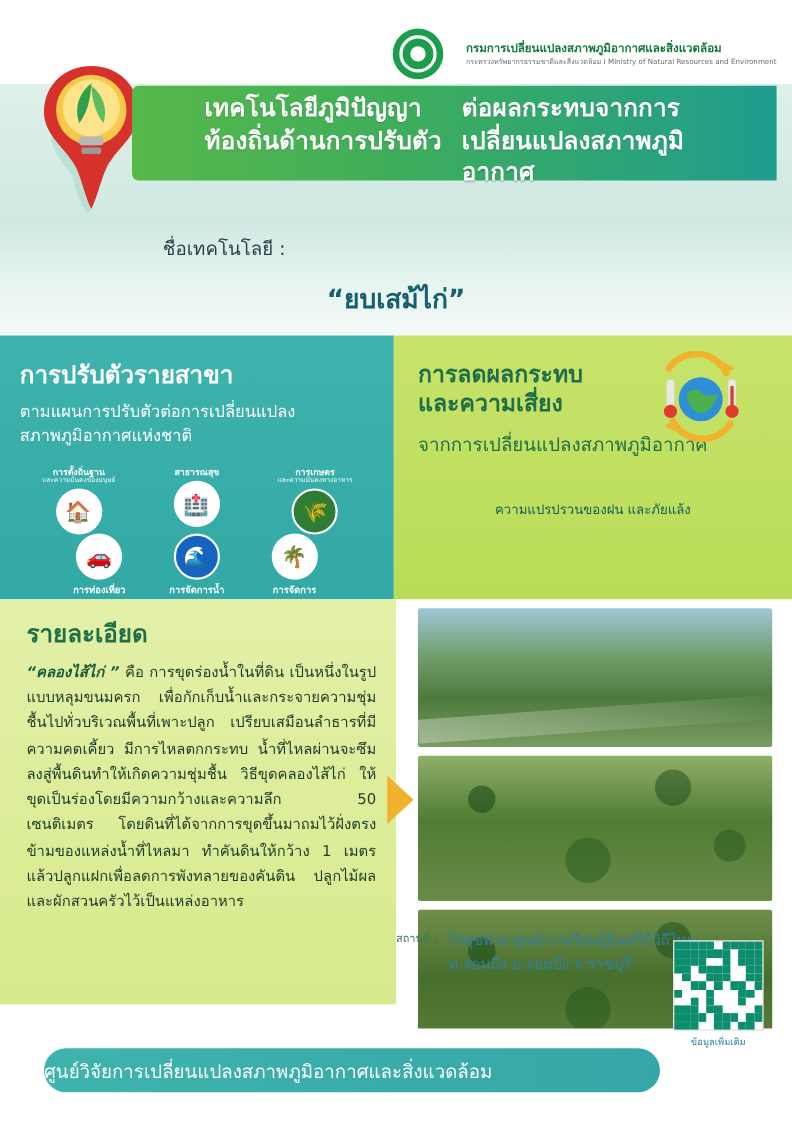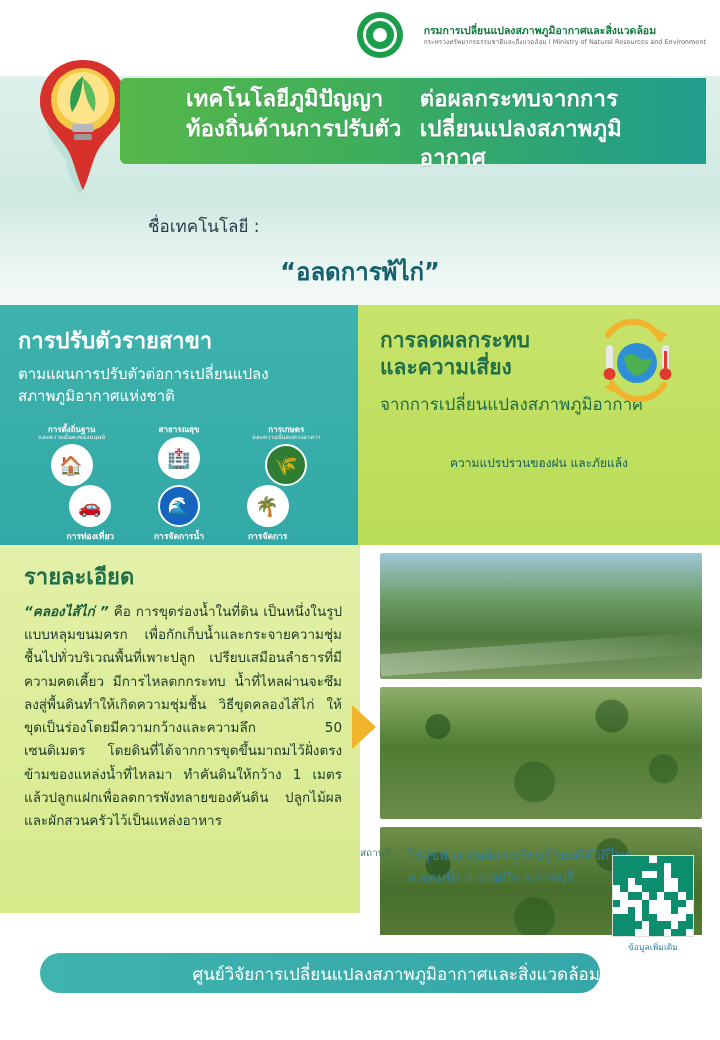--- a/index.html
+++ b/index.html
@@ -24,21 +24,21 @@
     overflow: hidden;
   }
   .thai-map {
     position: absolute;
     left: 10px; top: 60px;
     width: 150px; height: 140px;
     opacity: .35;
   }
   .dcce-logo {
     position: absolute;
-    right: 14px; top: 12px;
+    right: 14px; top: 26px;
     display: flex; align-items: center; gap: 21px;
   }
   .dcce-mark {
     width: 46px; height: 46px; border-radius: 50%;
     background: #1a9e4b;
     display: flex; align-items: center; justify-content: center;
     flex: none;
   }
   .dcce-mark .inner {
     width: 34px; height: 34px; border-radius: 50%;
@@ -185,21 +185,21 @@
   .place .lbl { font-size: 10px; color: #3d7a57; white-space: nowrap; }
   .place .val { font-size: 13.5px; color: #2f7fa8; line-height: 1.6; }
 
   
   .footer { position: relative; width: 720px; height: 105px; background: #ffffff; }
   .footer-bar {
     position: absolute; left: 40px; top: 18px;
     width: 560px; height: 40px;
     background: linear-gradient(90deg, #3fb3ad 0%, #35a7a8 100%);
     border-radius: 20px;
-    display: flex; align-items: center; justify-content: flex-end;
+    display: flex; align-items: center; justify-content: flex-start;
   }
   .footer-bar span { color: #ffffff; font-size: 17px; }
 
   .qr-box { position: absolute; right: 26px; top: -80px; text-align: center; }
   .qr {
     width: 82px; height: 82px; background: #ffffff;
     border: 1px solid #dddddd;
     display: grid; grid-template-columns: repeat(11, 1fr); grid-template-rows: repeat(11, 1fr);
   }
   .qr i { display: block; }
@@ -238,21 +238,21 @@
         </div>
       <div class="dcce-text">
         <div class="l1">กรมการเปลี่ยนแปลงสภาพภูมิอากาศและสิ่งแวดล้อม</div>
         <div class="l3">กระทรวงทรัพยากรธรรมชาติและสิ่งแวดล้อม I Ministry of Natural Resources and Environment</div>
       </div>
     </div>
   </div>
 
   <div class="techname">
     <div class="label">ชื่อเทคโนโลยี :</div>
-    <div class="value">“อลดการพ้ไก่”</div>
+    <div class="value">“ยบเสม้ไก่”</div>
   </div>
 
   <div class="panels">
 
     <div class="panel-left">
       <h2>การปรับตัวรายสาขา</h2>
       <p>ตามแผนการปรับตัวต่อการเปลี่ยนแปลง</p>
       <p>สภาพภูมิอากาศแห่งชาติ</p>
 
       <div class="sector-row">

